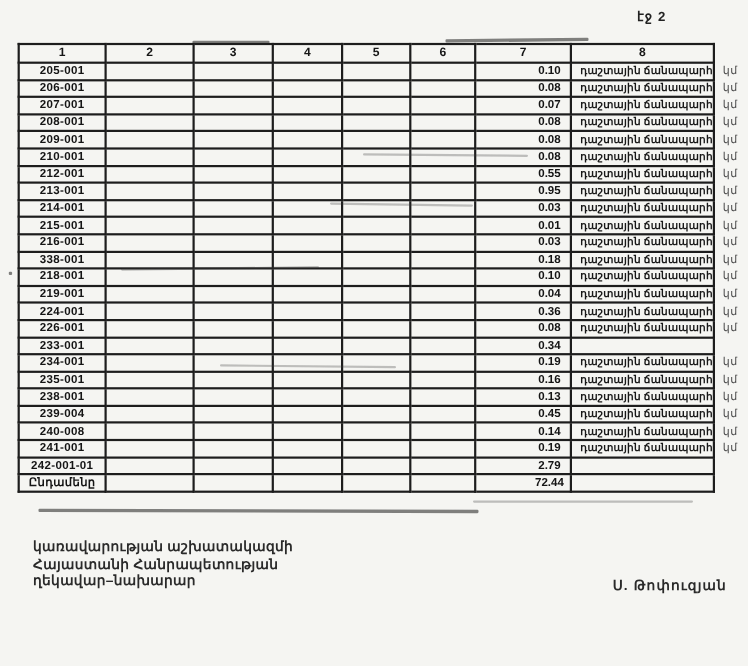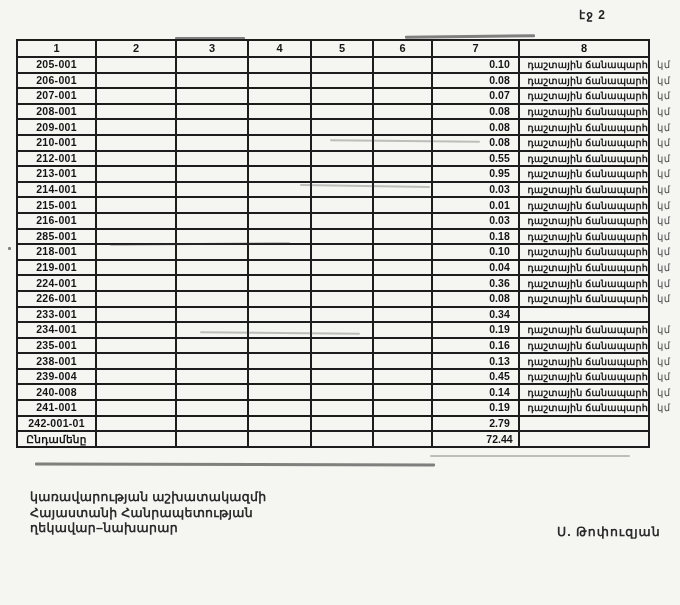--- a/index.html
+++ b/index.html
@@ -193,21 +193,21 @@
     <td></td>
     <td></td>
     <td></td>
     <td></td>
     <td></td>
     <td class="c-value">0.03</td>
     <td class="c-desc">դաշտային ճանապարհ</td>
     <td class="c-margin">կմ</td>
   </tr>
       <tr>
-    <td class="c-code">285-001</td>
+    <td class="c-code">338-001</td>
     <td></td>
     <td></td>
     <td></td>
     <td></td>
     <td></td>
     <td class="c-value">0.18</td>
     <td class="c-desc">դաշտային ճանապարհ</td>
     <td class="c-margin">կմ</td>
   </tr>
       <tr>

